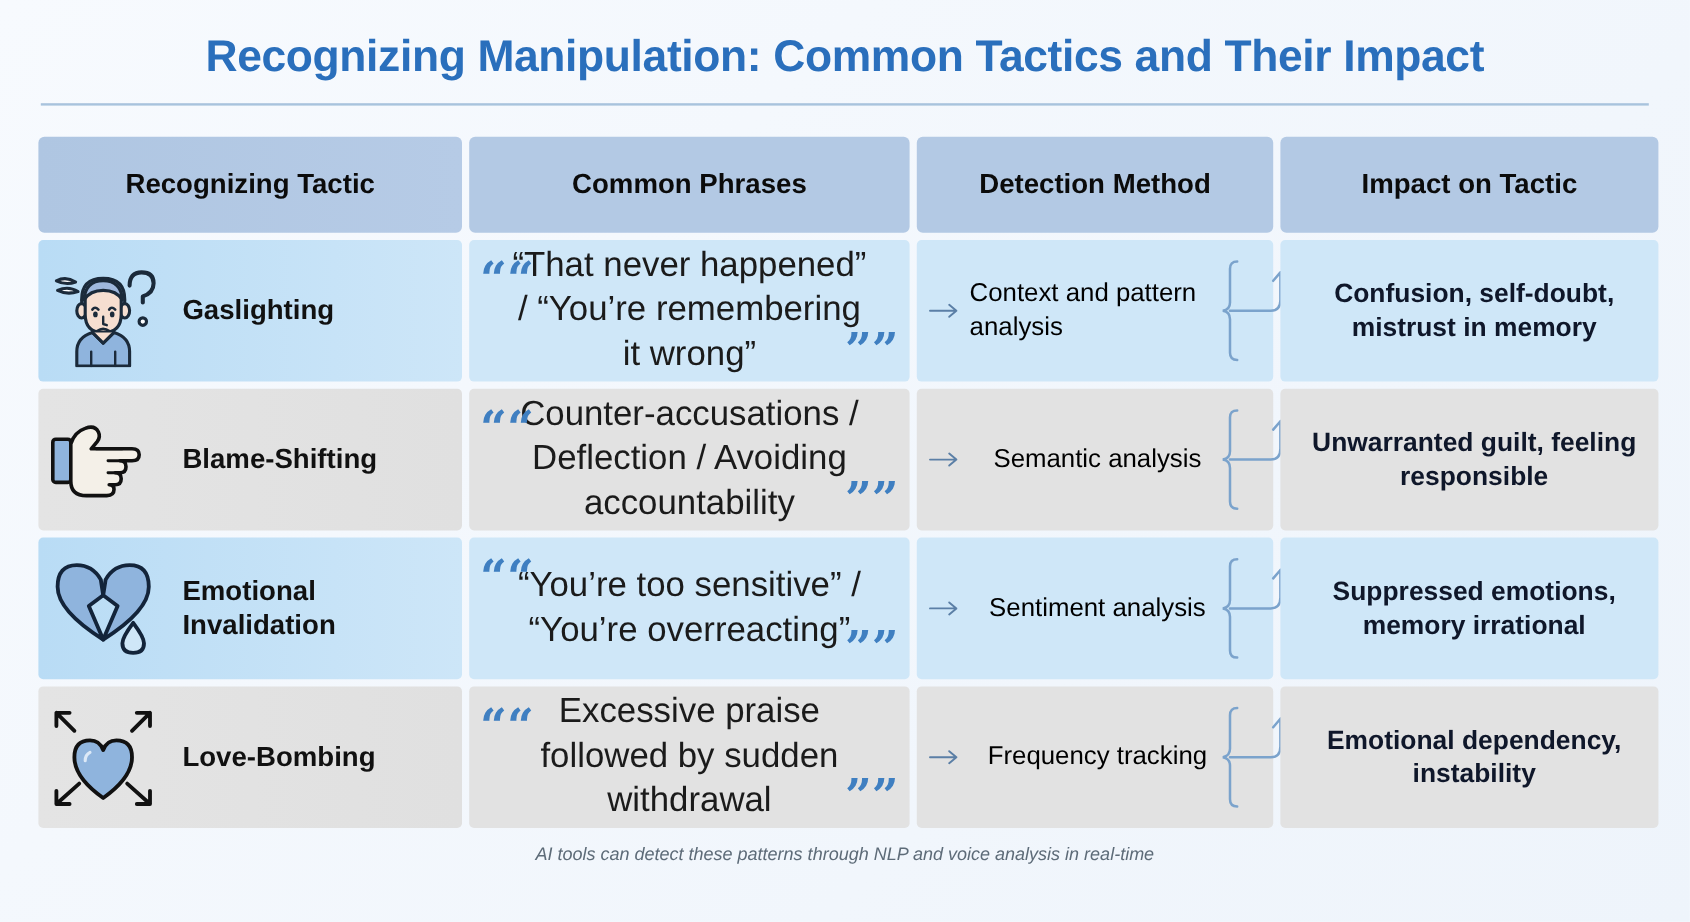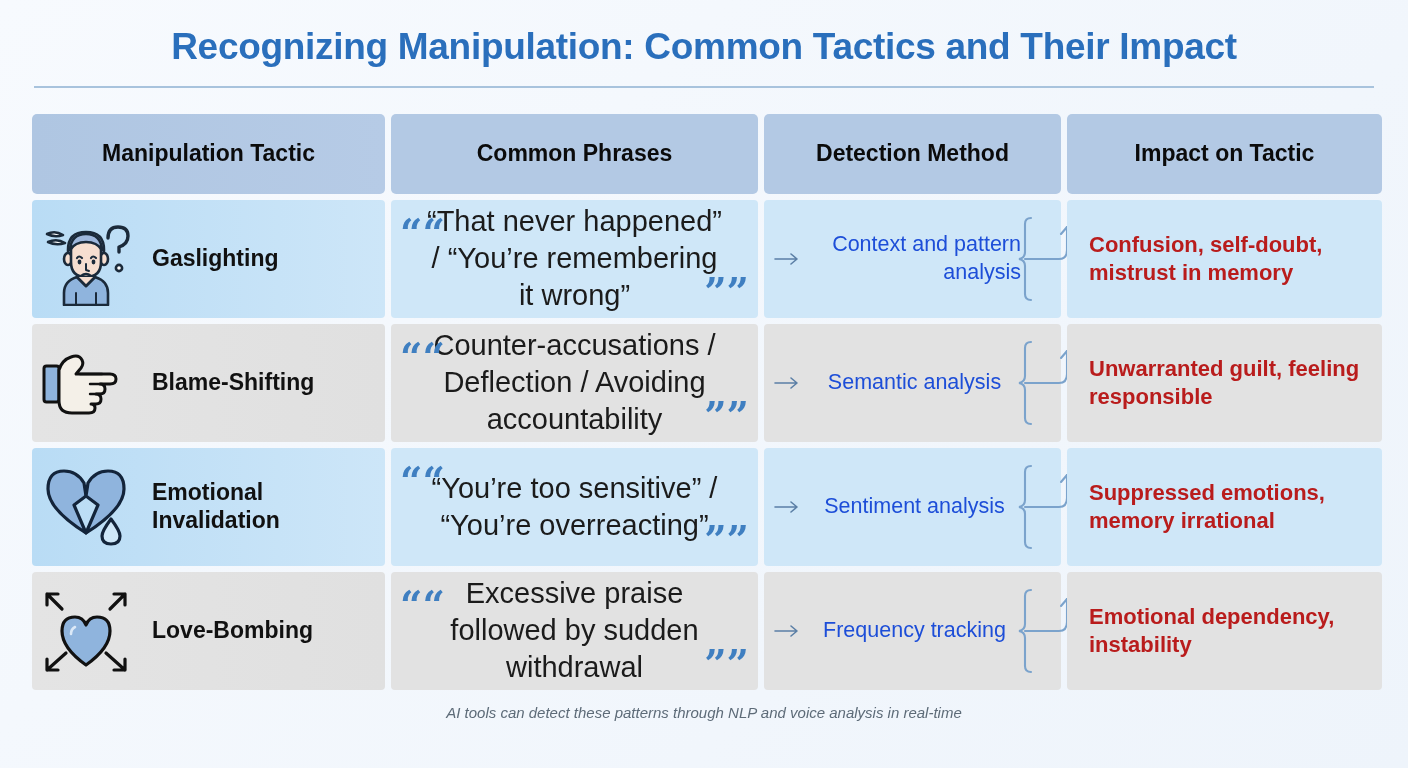--- a/index.html
+++ b/index.html
@@ -149,22 +149,22 @@
     width: 100%;
     height: 100%;
     display: flex;
     align-items: center;
     justify-content: center;
     box-sizing: border-box;
     padding: 0 40px 0 44px;
   }
   .detect-text {
     font-size: 21.5px;
-    color: #1d4ed8;
-    text-align: right;
+    color: #000000;
+    text-align: left;
     line-height: 1.3;
   }
   .arrow-in {
     position: absolute;
     left: 10px;
     top: 50%;
     transform: translateY(-50%);
     width: 28px;
     height: 18px;
   }
@@ -186,21 +186,22 @@
     height: 100%;
     display: flex;
     align-items: center;
     justify-content: center;
     box-sizing: border-box;
     padding: 0 14px 0 22px;
   }
   .impact-text {
     font-size: 22px;
     font-weight: bold;
-    color: #b91c1c;
+    color: #0f172a;
+    text-align: center;
     line-height: 1.25;
   }
 
   
   .footer {
     margin-top: 14px;
     text-align: center;
     font-size: 15px;
     font-style: italic;
     color: #5d6b78;
@@ -213,21 +214,21 @@
 
   <div class="title-wrap">
     <div class="title">Recognizing Manipulation: Common Tactics and Their Impact</div>
     <div class="title-rule"></div>
   </div>
 
   <div class="table">
 
     <div class="row row-head">
       <div class="cell c1">
-        <span class="head-label">Manipulation Tactic</span>
+        <span class="head-label">Recognizing Tactic</span>
       </div>
       <div class="cell c2">
         <span class="head-label">Common Phrases</span>
       </div>
       <div class="cell c3">
         <span class="head-label">Detection Method</span>
       </div>
       <div class="cell c4">
         <span class="head-label">Impact on Tactic</span>
       </div>

